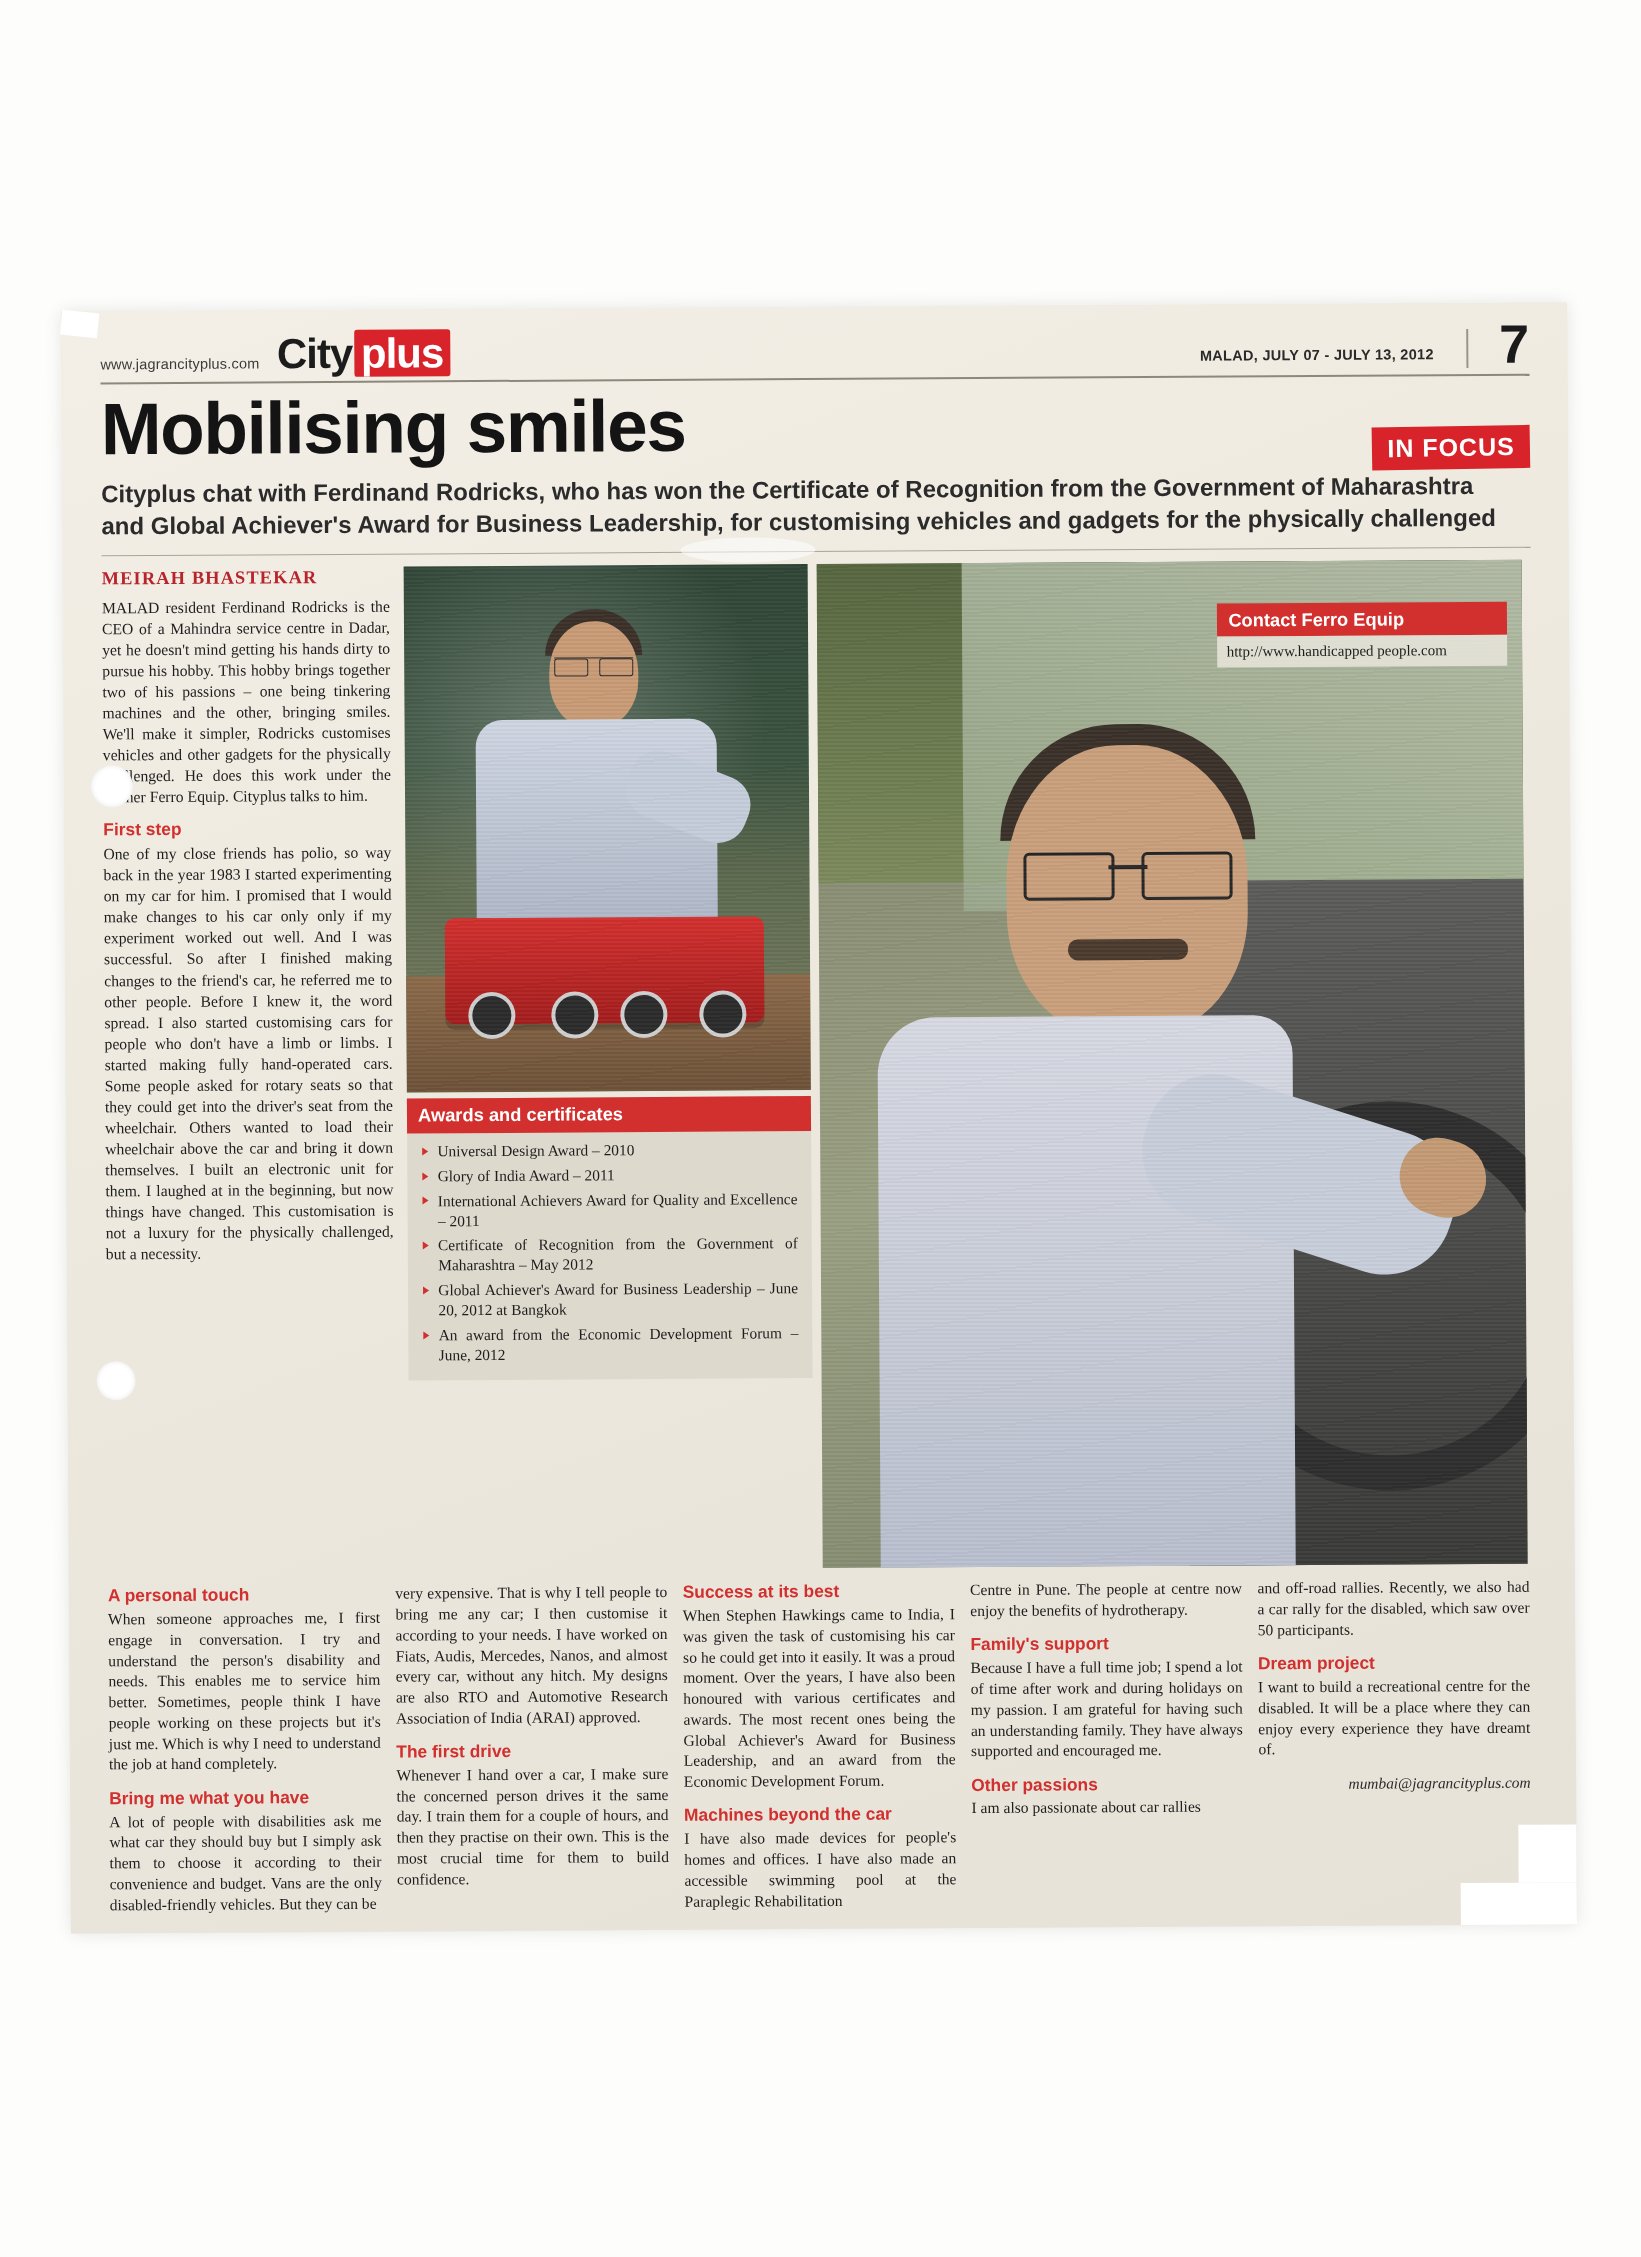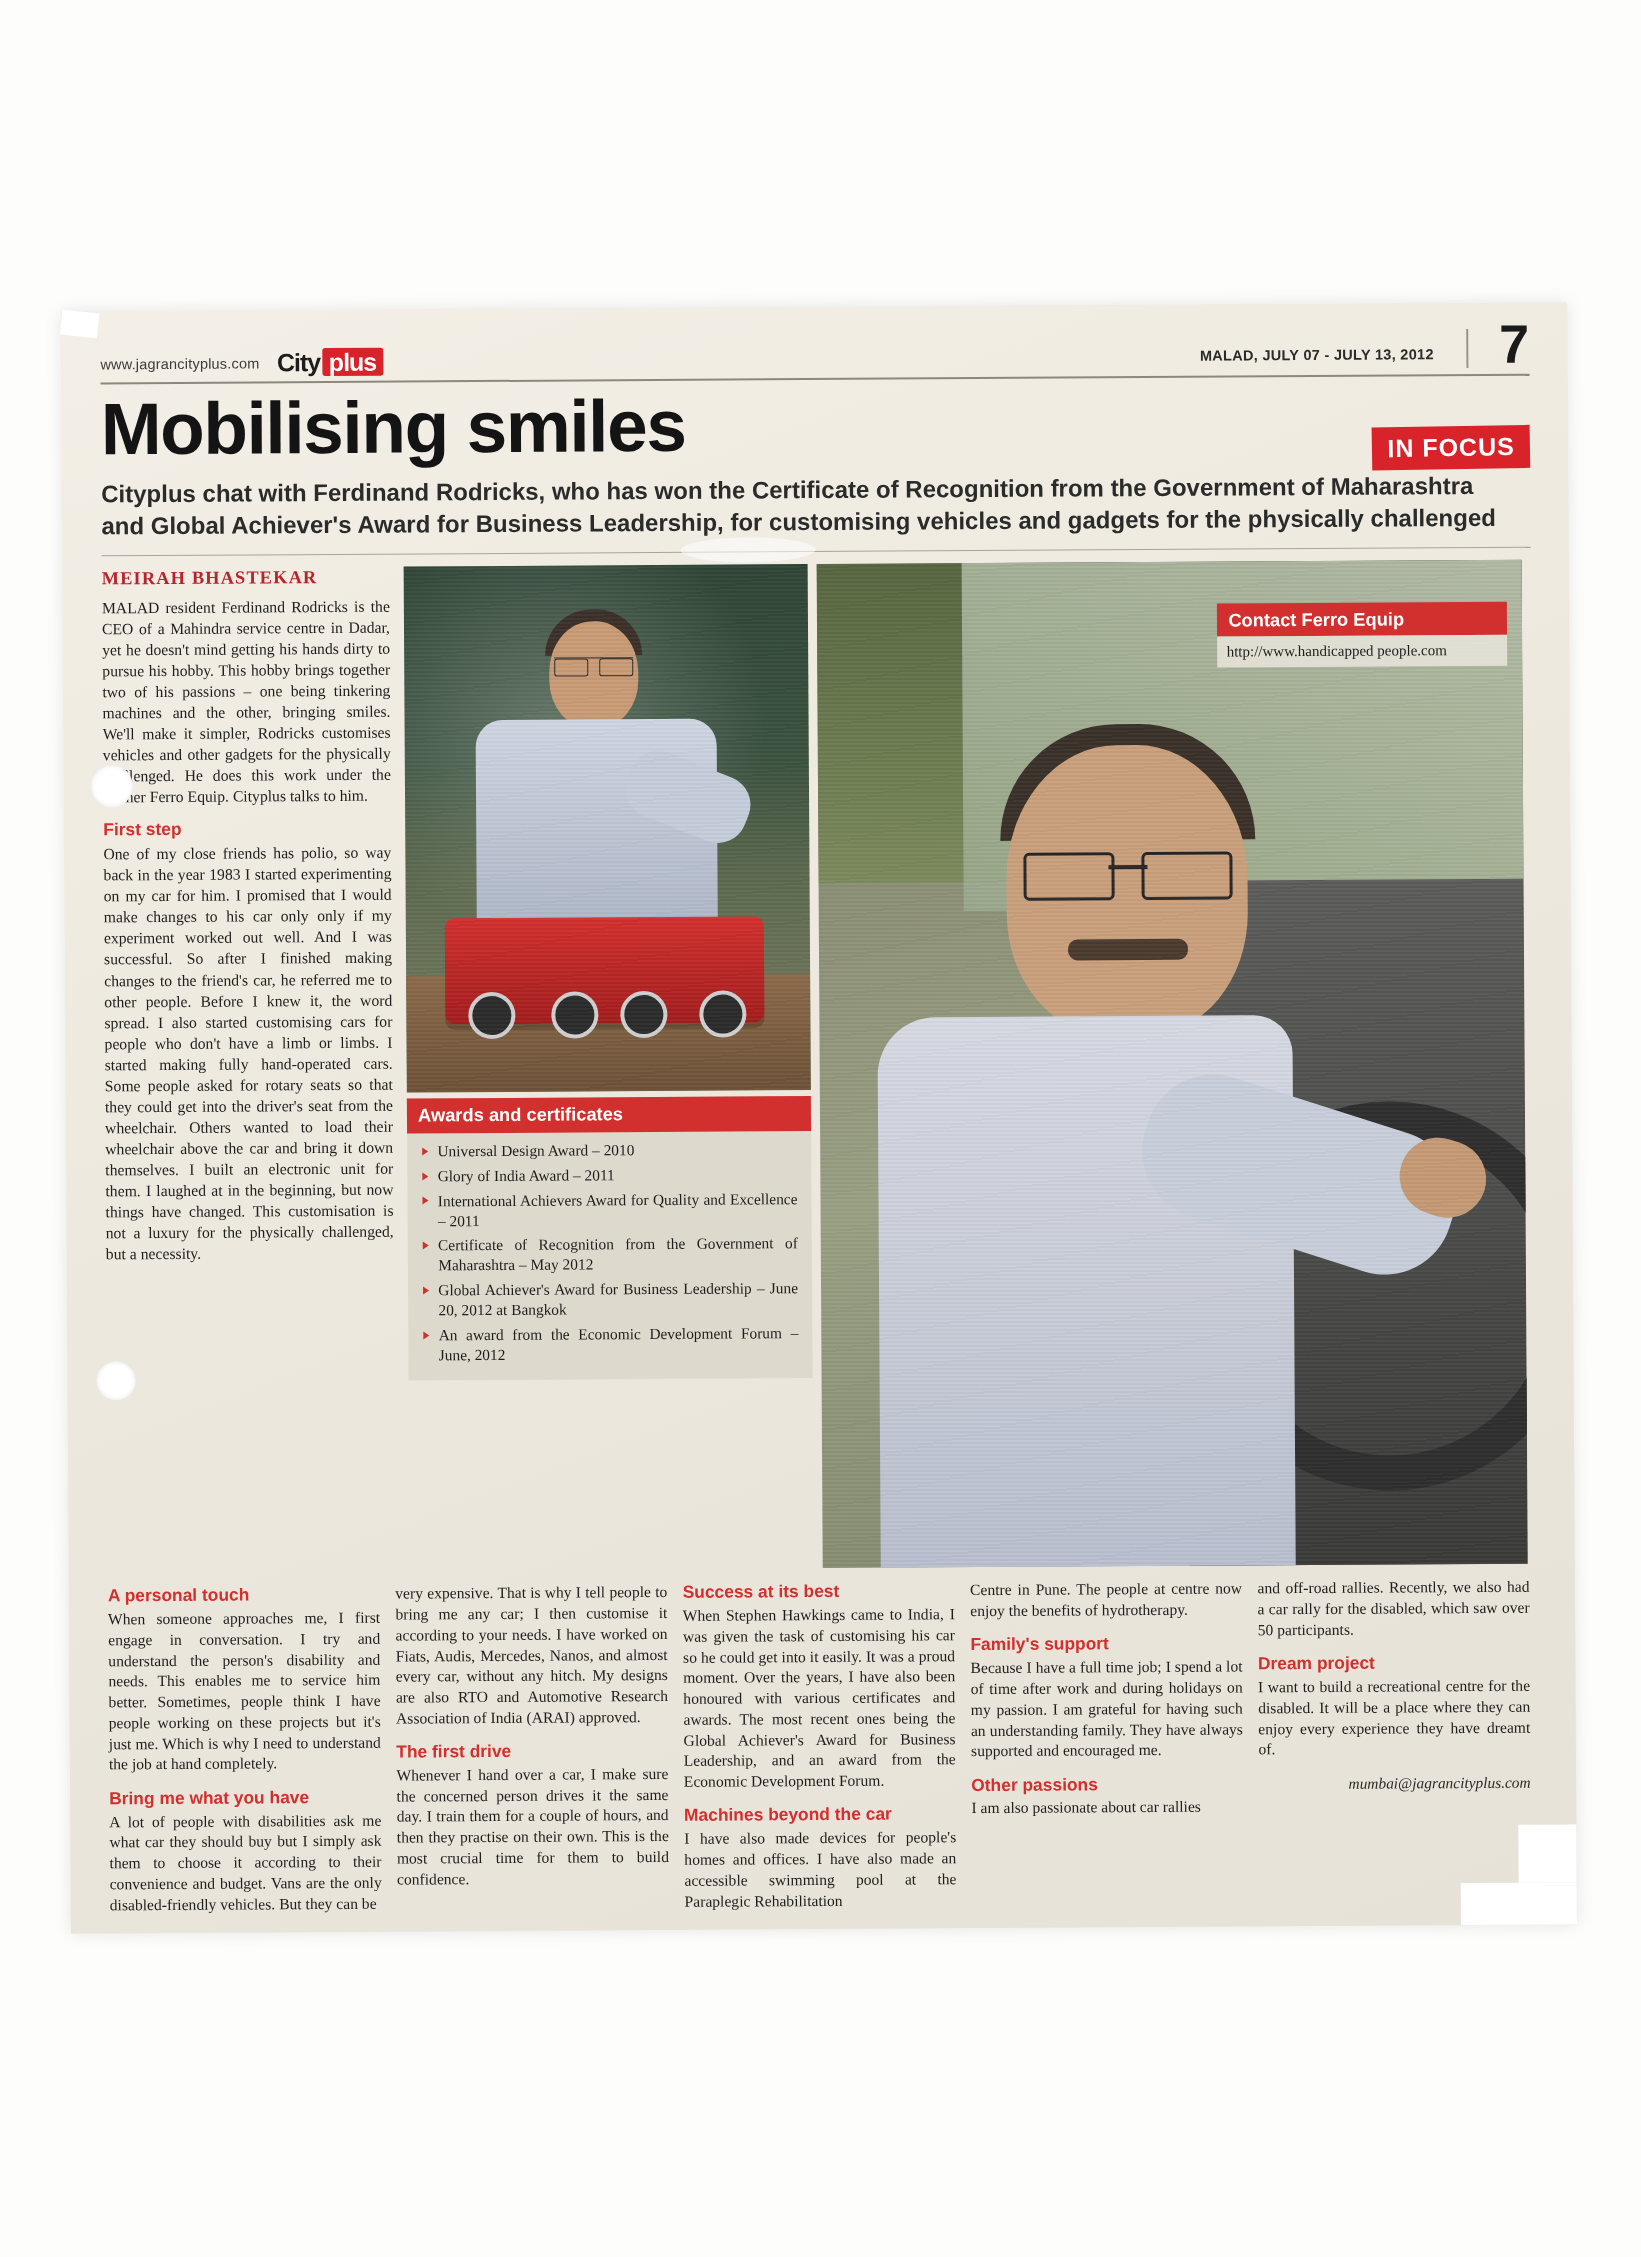--- a/index.html
+++ b/index.html
@@ -31,21 +31,21 @@
   .cut{position:absolute;background:#ffffff;}
   .cut.tl{left:0;top:0;width:37px;height:25px;transform:rotate(6deg);}
   .cut.br{right:0;bottom:0;width:116px;height:42px;}
   .cut.rb2{right:0;bottom:42px;width:58px;height:58px;}
 
   .content{position:absolute;left:39px;top:21px;width:1429px;}
 
   
   .masthead{display:flex;align-items:flex-end;gap:17.4px;height:44px;}
   .site-url{font-family:"Liberation Sans",sans-serif;font-size:14.5px;color:#3a3a3a;letter-spacing:0.2px;padding-bottom:3.9px;}
-  .logo{font-family:"Liberation Sans",sans-serif;font-weight:bold;font-size:25px;letter-spacing:-1px;line-height:1;}
+  .logo{font-family:"Liberation Sans",sans-serif;font-weight:bold;font-size:42px;letter-spacing:-1px;line-height:1;}
   .logo .city{color:#1c1c1c;}
   .logo .plus{color:#ffffff;background:#d8232a;padding:0 6.8px;border-radius:2.9px;margin-left:1.9px;}
   .mast-spacer{flex:1;}
   .issue{font-family:"Liberation Sans",sans-serif;font-weight:bold;font-size:14.5px;color:#2a2a2a;letter-spacing:0.3px;padding-bottom:5.8px;}
   .rule-v{width:1.9px;height:39px;background:#9a958c;margin:0 13.5px 0 15.4px;}
   .pageno{font-family:"Liberation Sans",sans-serif;font-weight:bold;font-size:54px;color:#1a1a1a;line-height:.85;}
 
   .hr-top{height:1.9px;background:#8d887e;margin-top:5.8px;}
 
   

